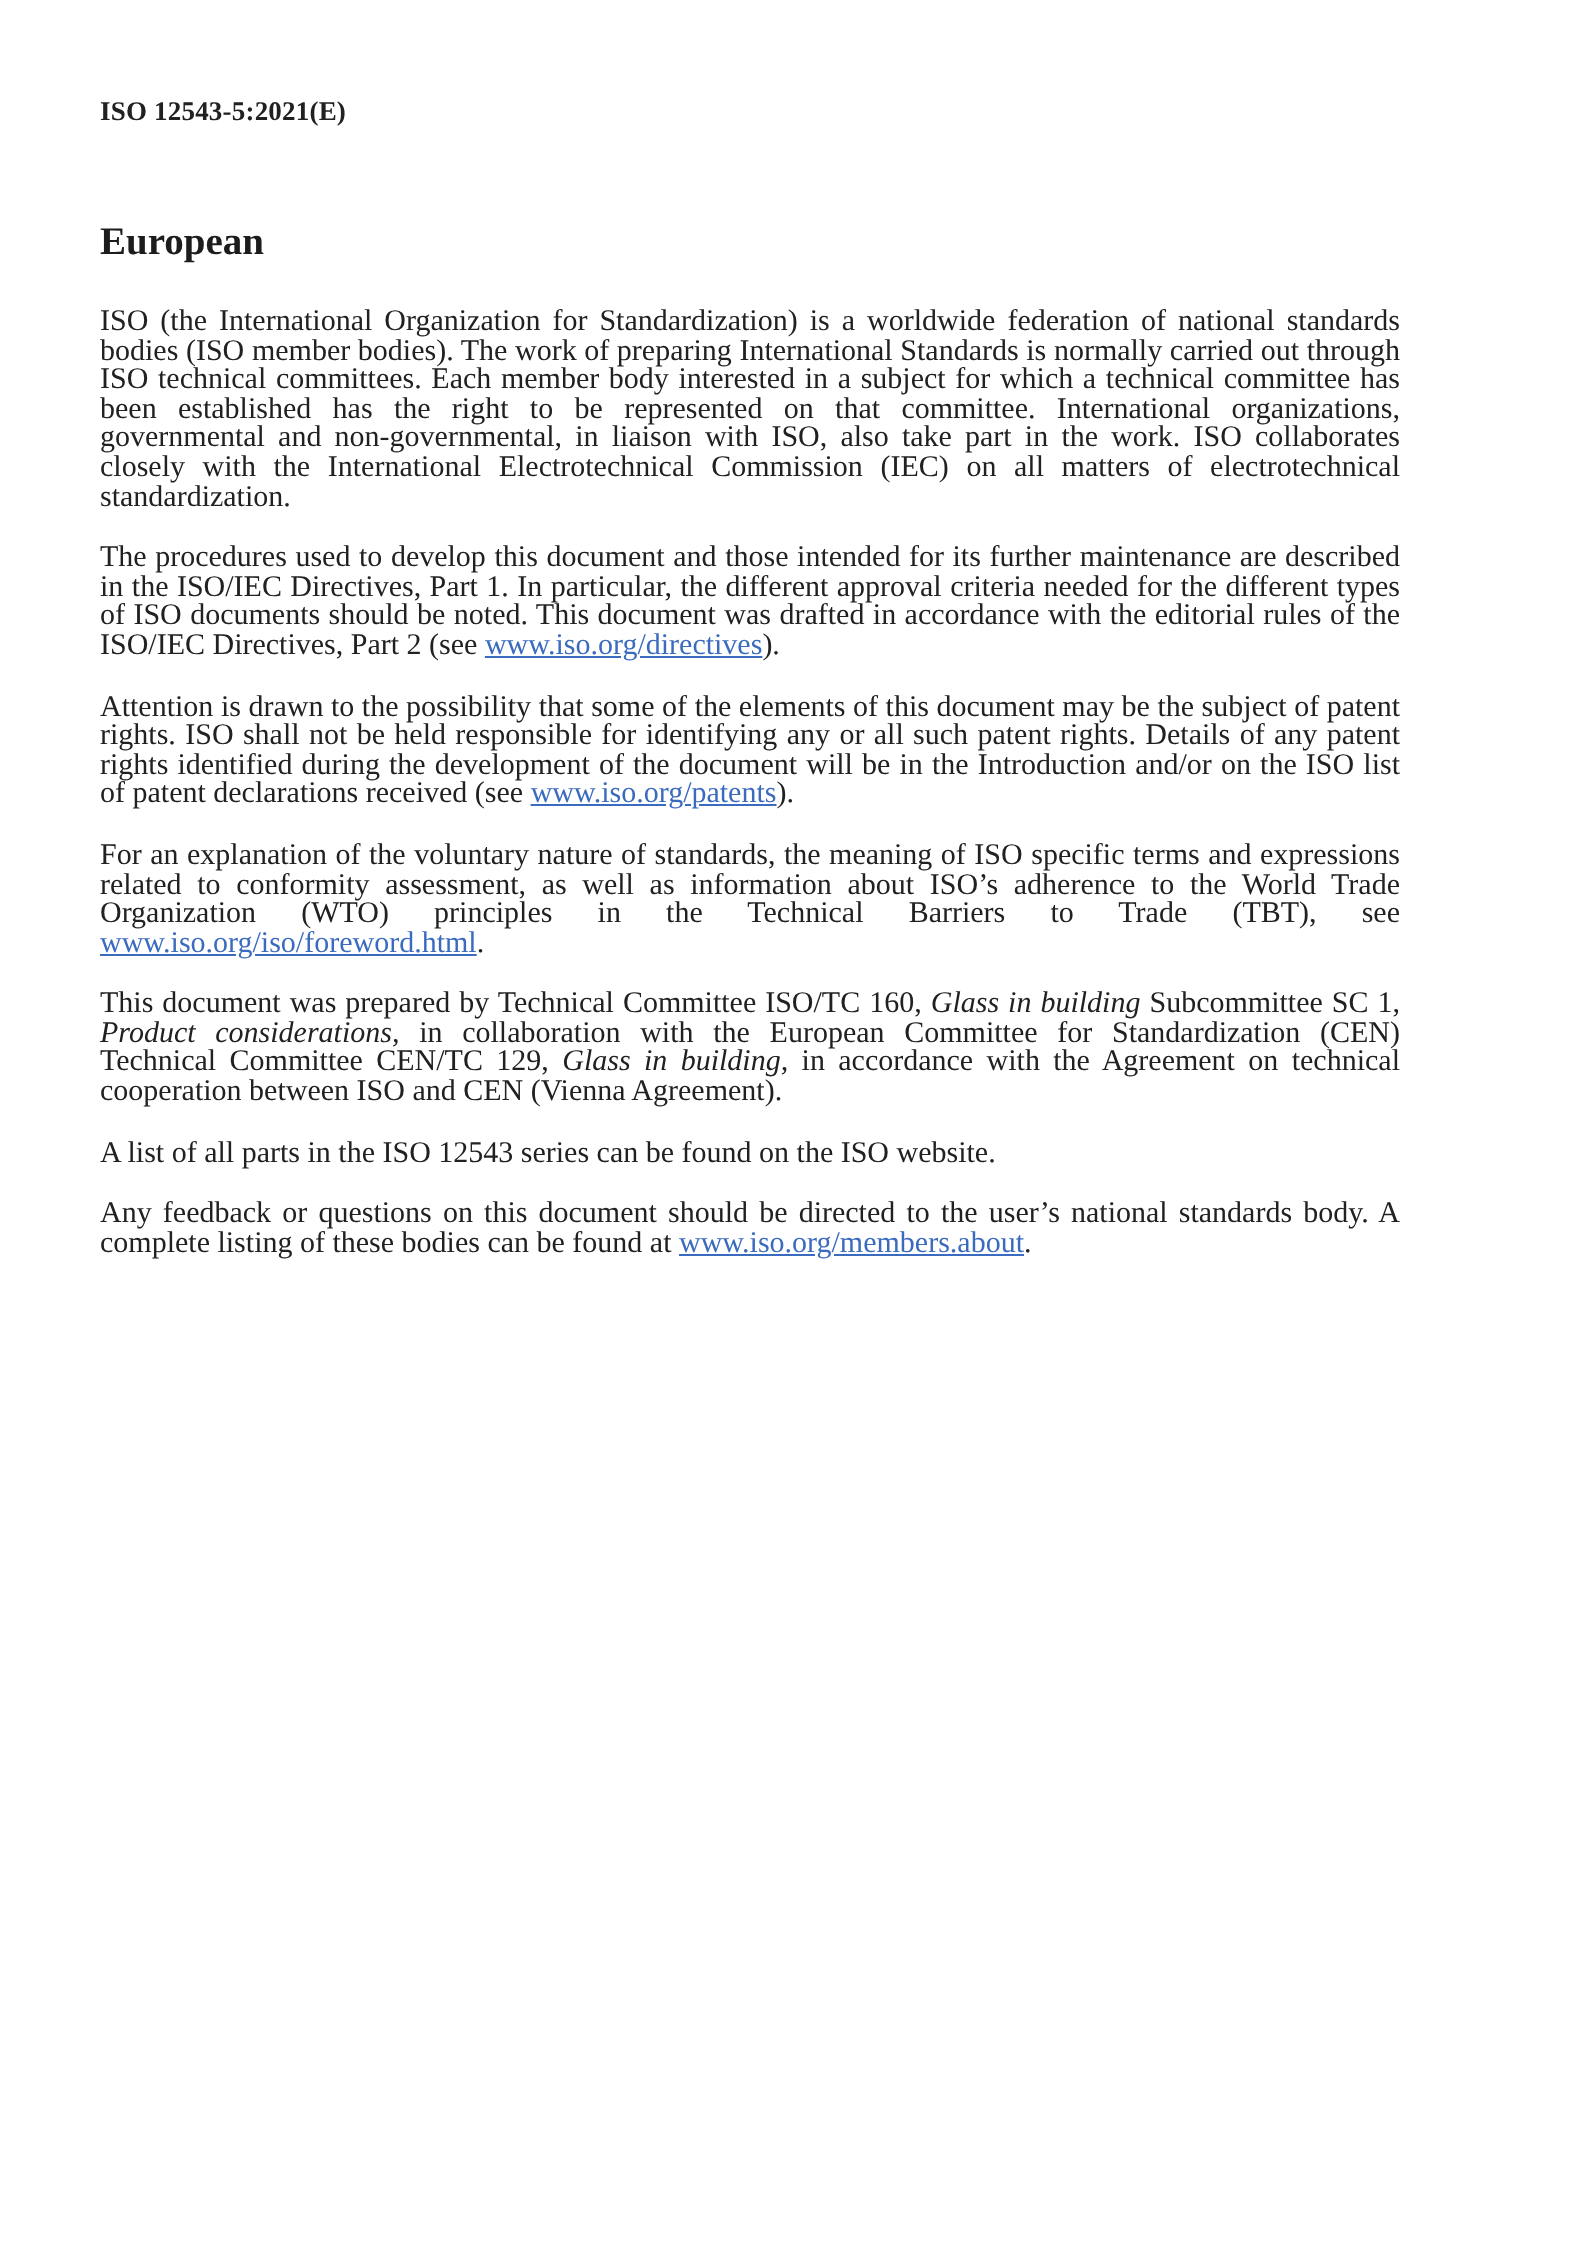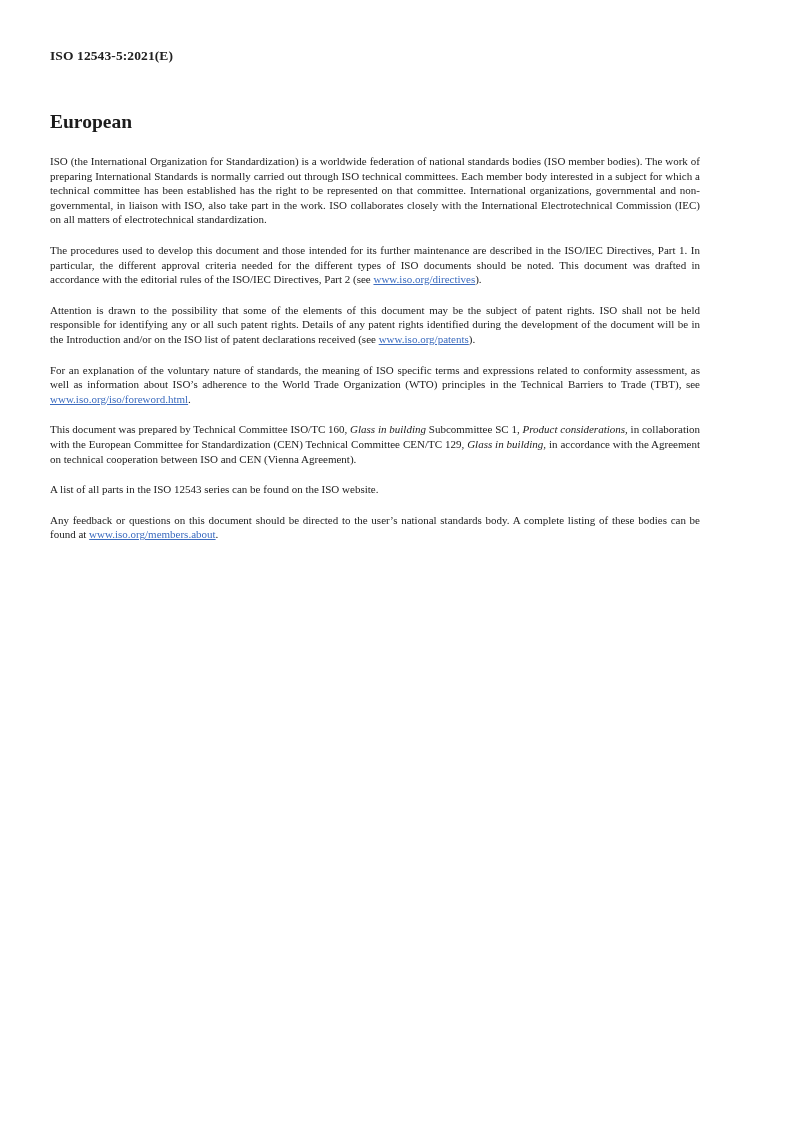--- a/index.html
+++ b/index.html
@@ -29,21 +29,21 @@
     letter-spacing: 0.1px;
   }
   .page-title {
     margin: 47px 0 21px 0;
     font-size: 19.5px;
     font-weight: bold;
     color: #1c1c1c;
   }
   .body-para {
     margin: 0 0 16px 0;
-    font-size: 11px;
+    font-size: 15px;
     line-height: 14.6px;
     text-align: justify;
     text-justify: inter-word;
   }
   .body-para i {
     font-style: italic;
   }
   .doc-link {
     color: var(--link-color, #3b6bbf);
     text-decoration: underline;

